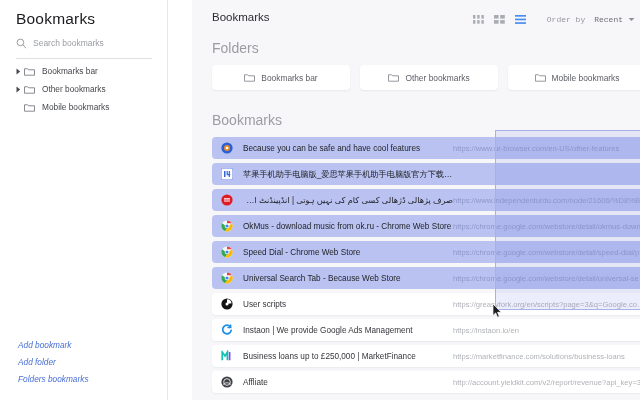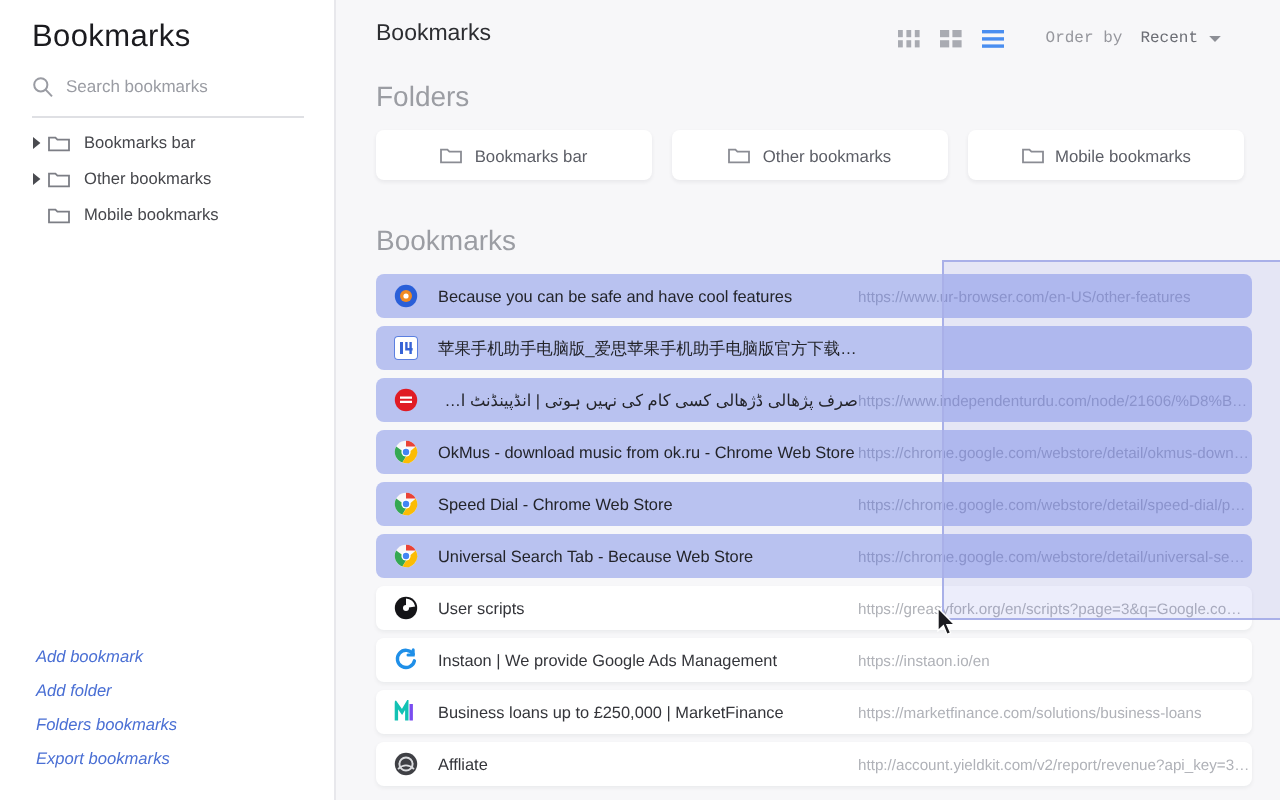--- a/index.html
+++ b/index.html
@@ -12,20 +12,21 @@
     overflow: hidden;
     background: #ffffff;
     font-family: "Liberation Sans", "DejaVu Sans", sans-serif;
     -webkit-font-smoothing: antialiased;
   }
   .app {
     position: relative;
     width: 640px;
     height: 400px;
     display: flex;
+    gap: 24px;
   }
 
   
   .sidebar {
     position: relative;
     width: 168px;
     height: 400px;
     background: #ffffff;
     border-right: 1px solid #e8e8ec;
     box-sizing: border-box;
@@ -325,21 +326,20 @@
             </svg>
         </span>
         <span class="tree-label">Mobile bookmarks</span>
       </div>
     </div>
 
     <div class="side-links">
       <a class="side-link">Add bookmark</a>
       <a class="side-link">Add folder</a>
       <a class="side-link">Folders bookmarks</a>
-      <a class="side-link">Export bookmarks</a>
     </div>
   </aside>
 
   <main class="main">
 
     <div class="main-header">
       <div class="main-title">Bookmarks</div>
       <div class="header-tools">
         <span class="view-btn">
           <svg width="11" height="9" viewBox="0 0 11 9">

